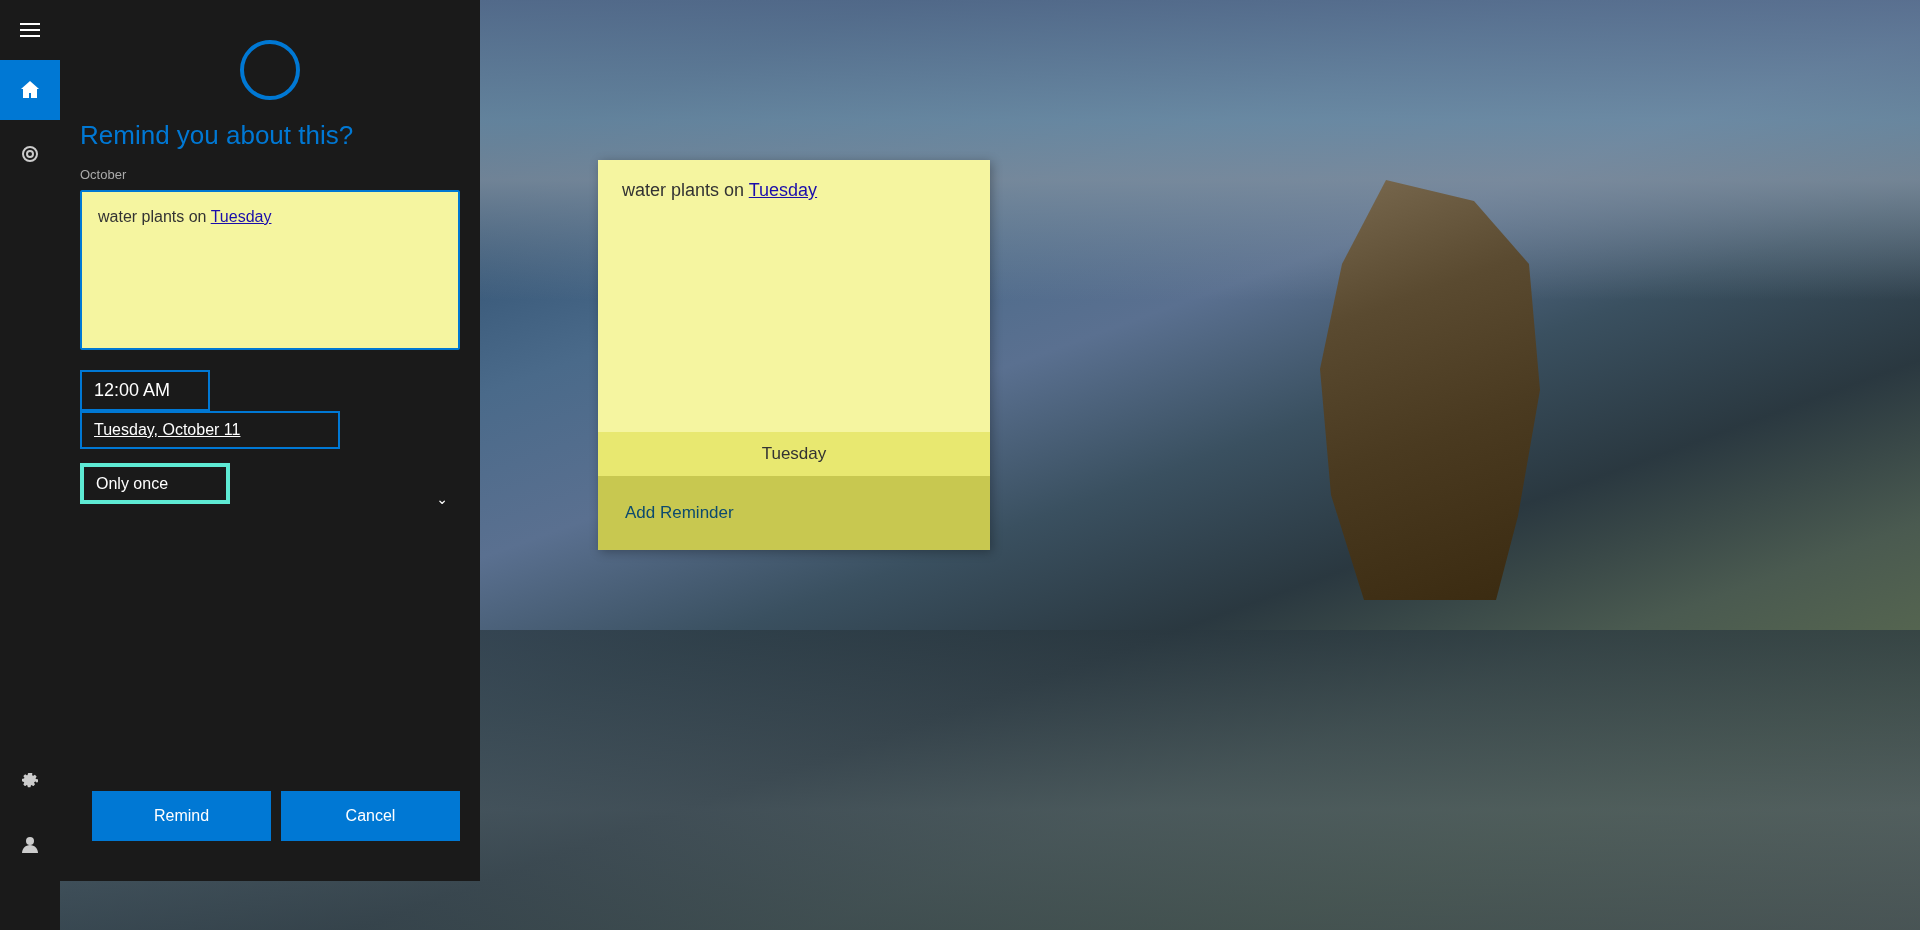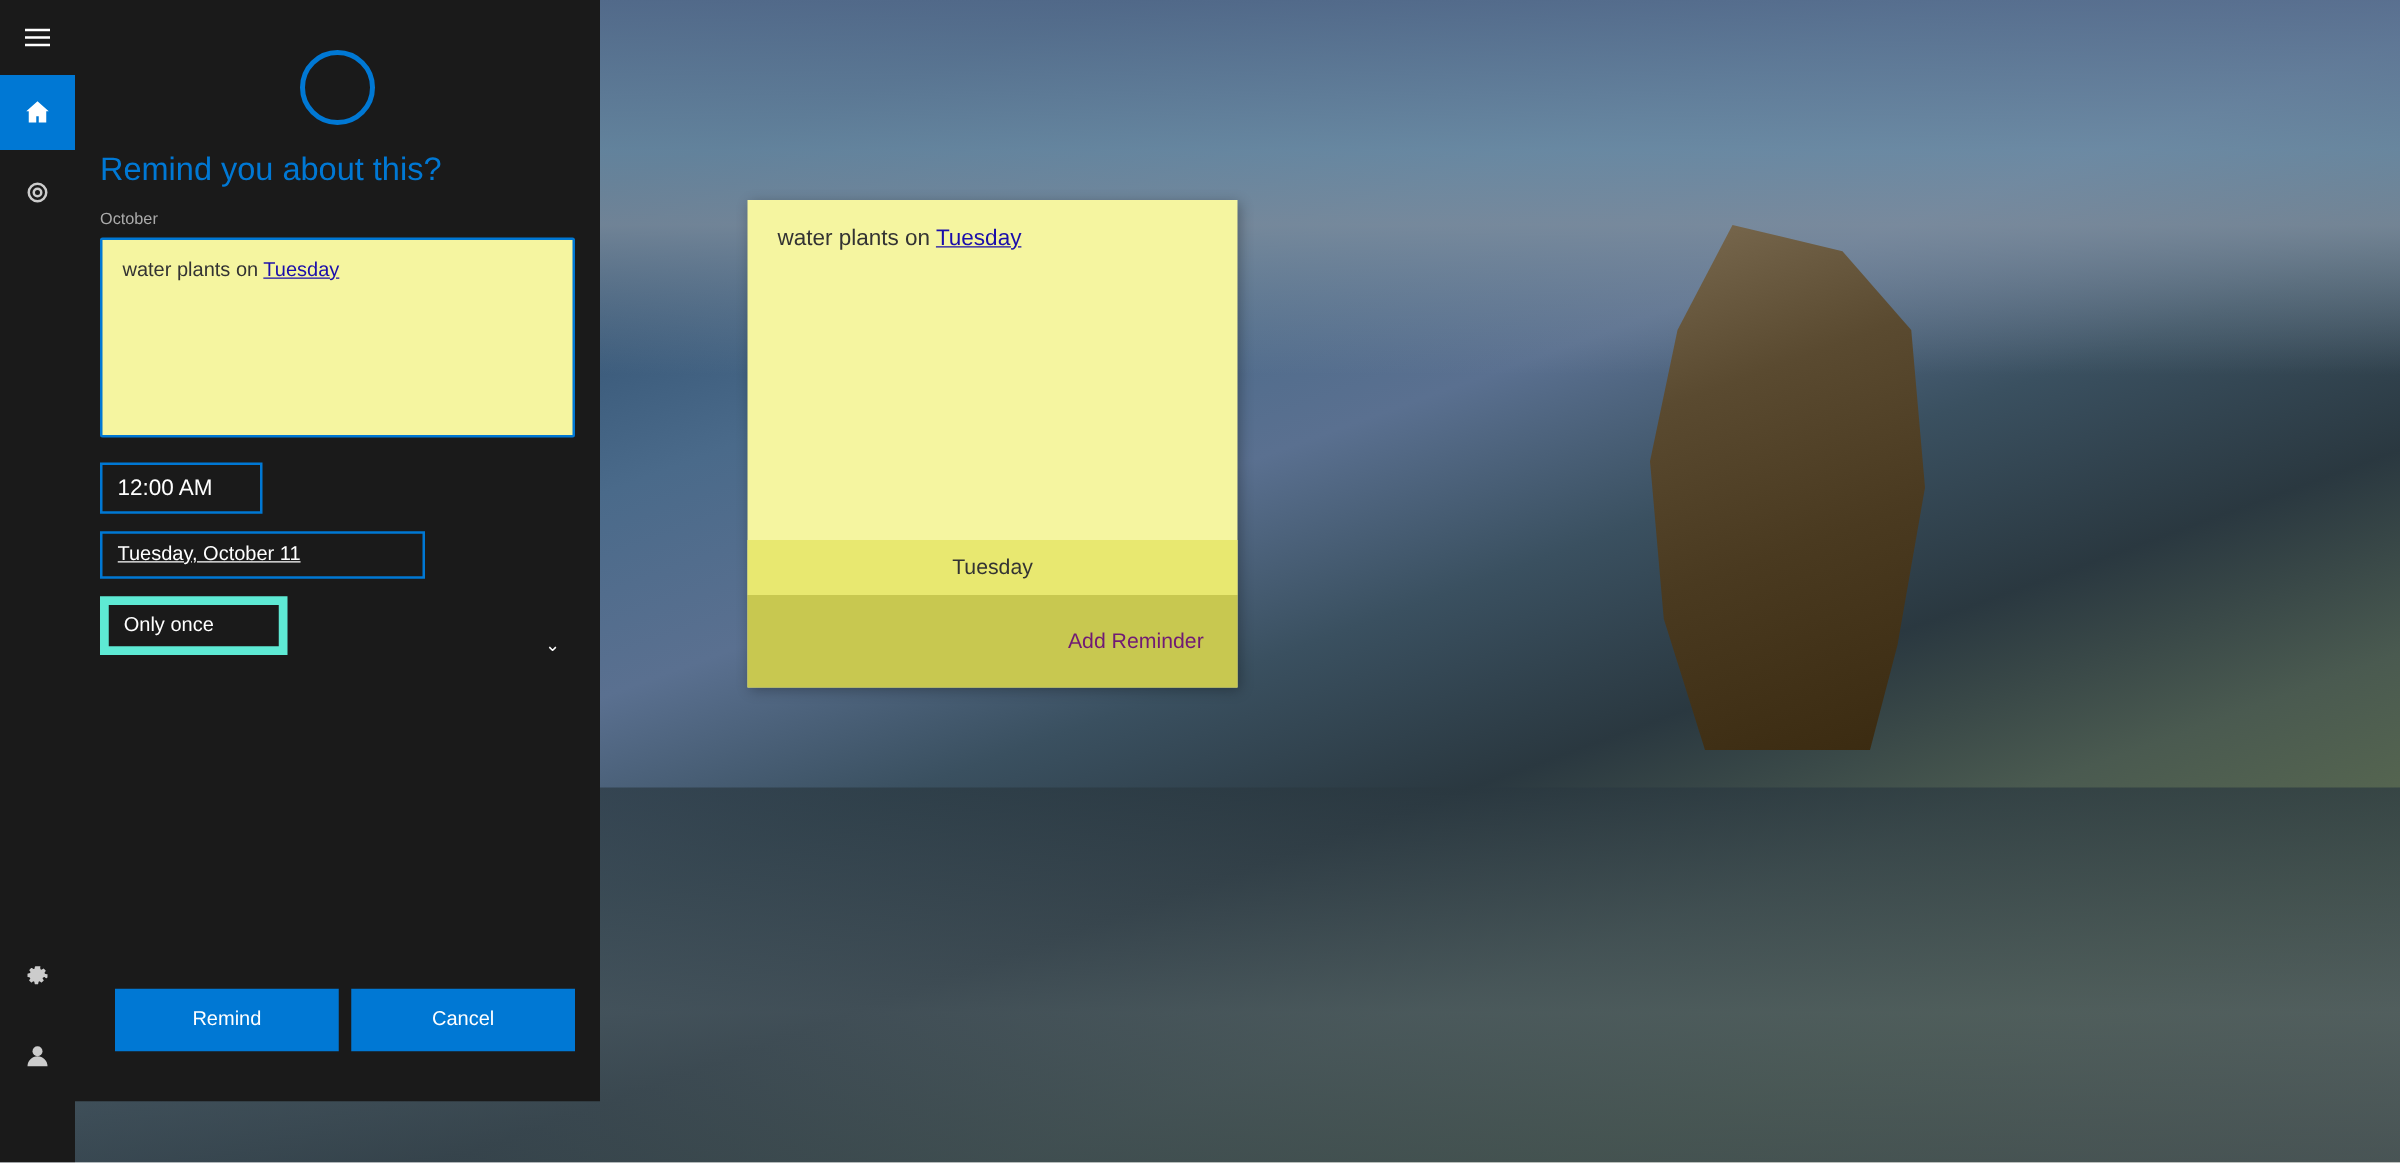--- a/index.html
+++ b/index.html
@@ -191,40 +191,39 @@
       text-decoration: underline;
     }
 
     .time-input {
       border: 2px solid #0078d4;
       background: transparent;
       color: #ffffff;
       font-size: 18px;
       padding: 8px 12px;
       width: 130px;
-      margin-bottom: 14px;
       outline: none;
       cursor: pointer;
     }
 
     .date-input {
       border: 2px solid #0078d4;
       background: transparent;
       color: #ffffff;
       font-size: 16px;
       padding: 8px 12px;
       width: 260px;
       margin-bottom: 14px;
       outline: none;
       cursor: pointer;
       text-decoration: underline;
     }
 
     .recurrence-select {
-      border: 7px solid #5eead4;
+      border: 4px solid #5eead4;
       background: #1a1a1a;
       color: #ffffff;
       font-size: 16px;
       padding: 8px 12px;
       width: 150px;
       margin-bottom: 30px;
       outline: none;
       cursor: pointer;
       appearance: none;
       -webkit-appearance: none;
@@ -305,23 +304,23 @@
       background: #e8e870;
       padding: 12px;
       text-align: center;
       font-size: 17px;
       color: #333;
     }
 
     .popup-add-btn {
       background: #c8c850;
       padding: 27px;
-      text-align: right;
+      text-align: left;
       font-size: 17px;
-      color: #701a75;
+      color: #0c4a6e;
       cursor: pointer;
       border: none;
       width: 100%;
     }
 
     
     .hamburger {
       display: flex;
       flex-direction: column;
       gap: 4px;

